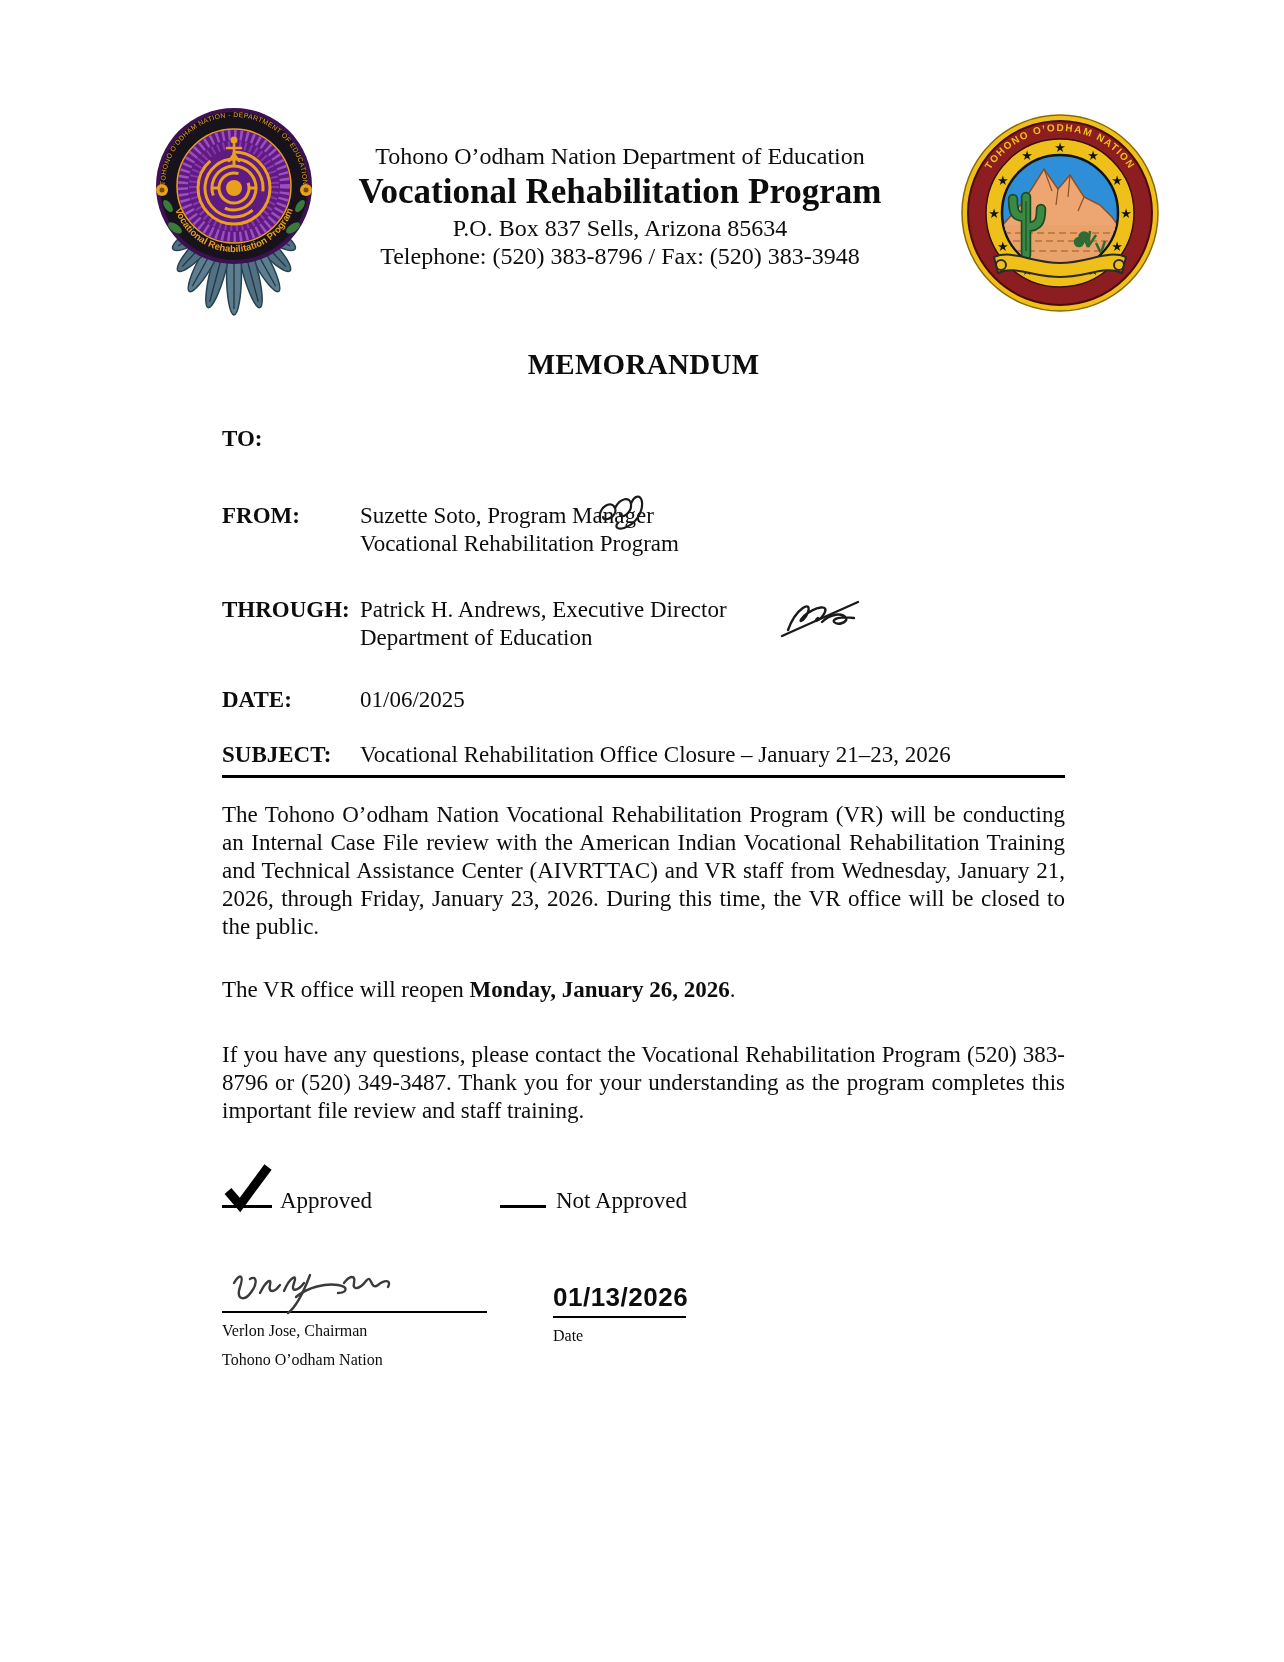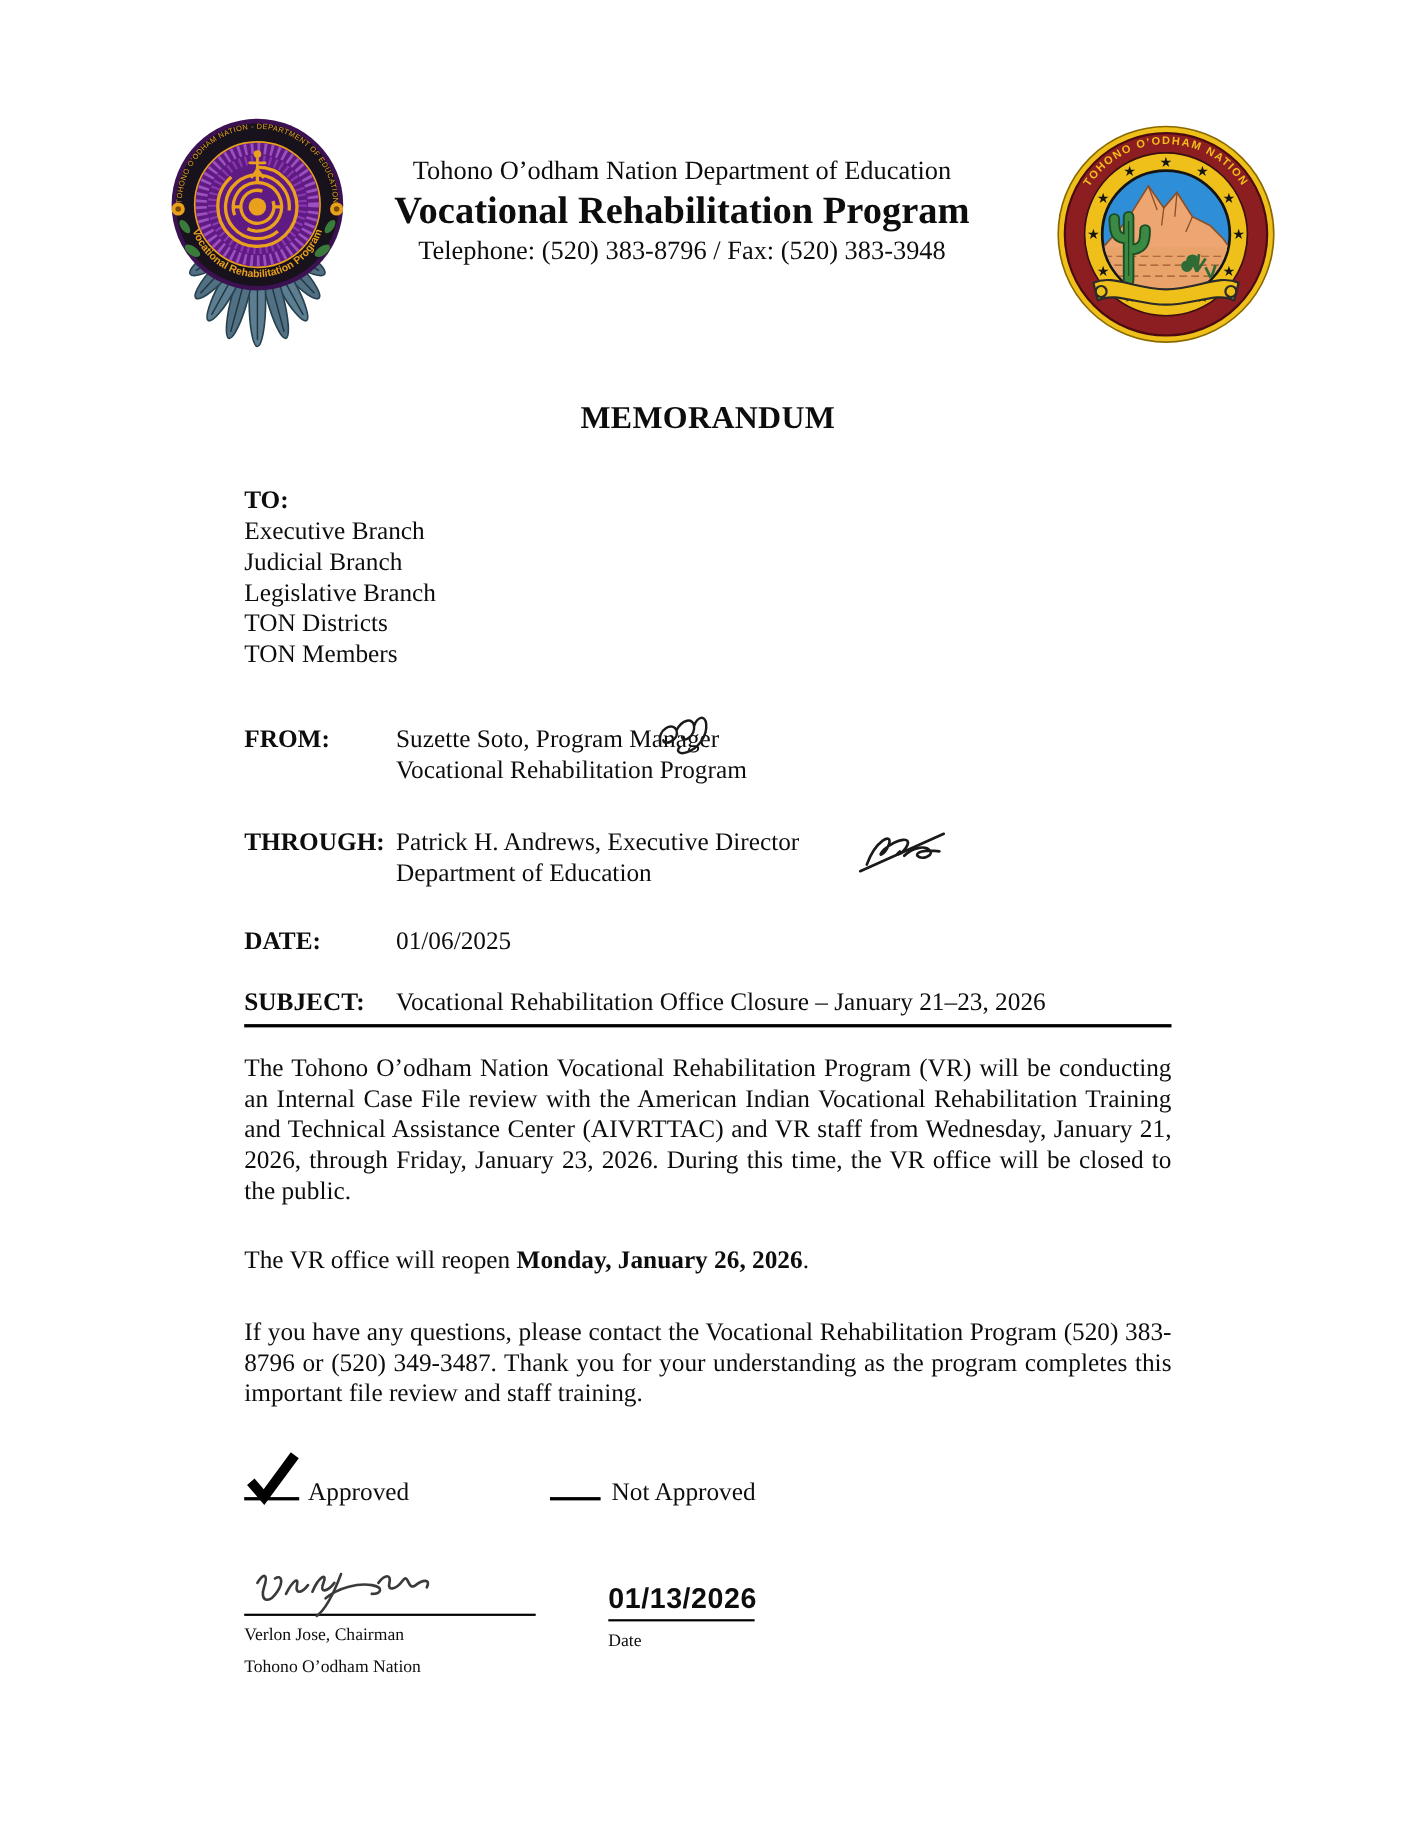--- a/index.html
+++ b/index.html
@@ -9,21 +9,21 @@
     font-family:"Liberation Serif", serif; overflow:hidden;
   }
   
   .logo-left  { position:absolute; left:148px; top:106px; width:172px; height:222px; }
   .seal-right { position:absolute; left:960px; top:113px; width:200px; height:200px; }
   .header-text{ position:absolute; left:310px; top:141px; width:620px; text-align:center; }
   .org-line   { font-size:24px; line-height:30px; }
   .program-line{ font-size:35px; font-weight:bold; line-height:40px; margin:1px 0 2px; }
   .addr-line  { font-size:24px; line-height:28px; }
   
-  .memo { position:absolute; left:222px; top:366px; width:843px; font-size:23px; line-height:28px; }
+  .memo { position:absolute; left:222px; top:350px; width:843px; font-size:23px; line-height:28px; }
   .memo-title { text-align:center; font-weight:bold; font-size:29px; line-height:28px; letter-spacing:0.3px; margin:0 0 47px 0; }
   .frow  { display:flex; position:relative; }
   .flabel{ width:138px; font-weight:bold; flex-shrink:0; }
   .fvalue{ flex:1; }
   .mb-to      { margin-bottom:49px;flex-direction:column; }
   .mb-from    { margin-bottom:38px; }
   .mb-through { margin-bottom:34px; }
   .mb-date    { margin-bottom:27px;justify-content:flex-end; }
   .subject-rule { border-top:3px solid #000; margin-top:6px; }
   .body-par { margin:0; text-align:justify; }
@@ -145,20 +145,21 @@
       </g>
       <text font-size="9.5" fill="#e8a01d" font-family="Liberation Sans, sans-serif" font-weight="bold">
         <textPath href="#lgBot" startOffset="50%" text-anchor="middle">Vocational Rehabilitation Program</textPath>
       </text>
     </svg>
   </div>
 
   <div class="header-text">
     <div class="org-line">Tohono O’odham Nation Department of Education</div>
     <div class="program-line">Vocational Rehabilitation Program</div>
+    <div class="addr-line">P.O. Box 837 Sells, Arizona 85634</div>
     <div class="addr-line">Telephone: (520) 383-8796 / Fax: (520) 383-3948</div>
   </div>
 
   <div class="seal-right">
     <svg viewBox="0 0 200 200" width="200" height="200">
       <defs>
         <clipPath id="sc">
             <circle cx="100" cy="100" r="57"></circle>
           </clipPath>
         <path id="sealTop" d="M 18 100 A 82 82 0 0 1 182 100"></path>
@@ -206,27 +207,20 @@
       <circle cx="41" cy="152" r="5" fill="none" stroke="#2a2a2a" stroke-width="2"></circle>
       <circle cx="159" cy="152" r="5" fill="none" stroke="#2a2a2a" stroke-width="2"></circle>
     </svg>
   </div>
 
   <div class="memo">
     <div class="memo-title">MEMORANDUM</div>
 
     <div class="frow mb-to">
       <div class="flabel">TO:</div>
-      <div class="fvalue">
-        <div>Executive Branch</div>
-        <div>Judicial Branch</div>
-        <div>Legislative Branch</div>
-        <div>TON Districts</div>
-        <div>TON Members</div>
-      </div>
     </div>
 
     <div class="frow mb-from">
       <div class="flabel">FROM:</div>
       <div class="fvalue">
         <div>Suzette Soto, Program Manager</div>
         <div>Vocational Rehabilitation Program</div>
       </div>
       <svg class="sig-from" width="64" height="48" viewBox="0 0 64 48">
         <path d="M6 30 C4 16 18 10 21 18 C24 26 10 33 9 27 M21 18 C26 8 36 6 37 14 C38 23 27 30 26 24 M37 14 C40 5 47 4 48 12 C49 22 42 34 30 38 C24 40 20 37 24 33" fill="none" stroke="#1a1a1a" stroke-width="2.2" stroke-linecap="round"></path>

